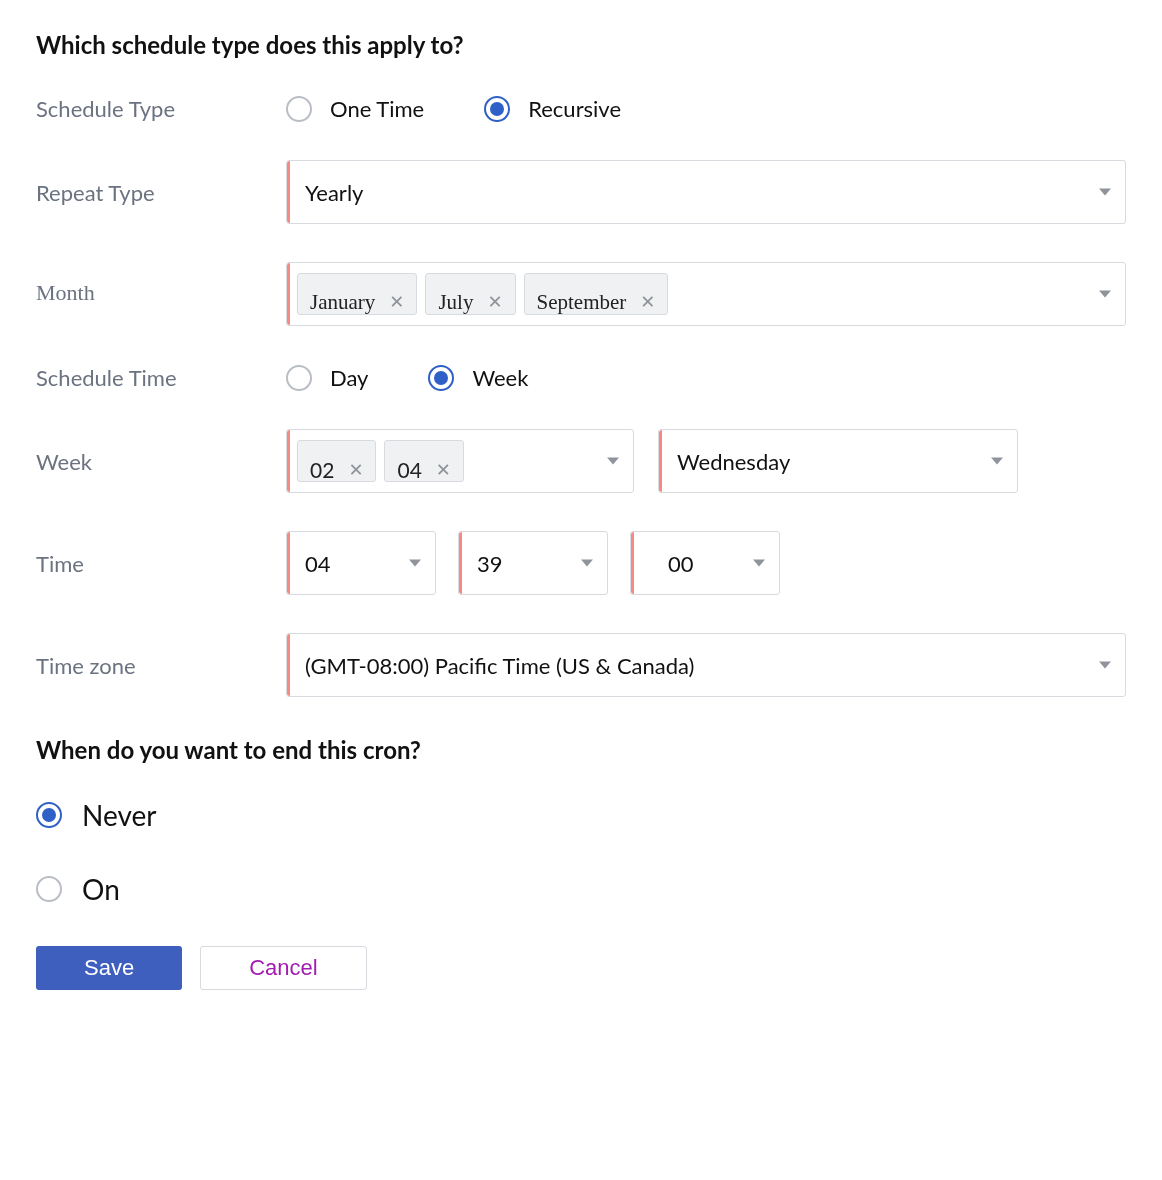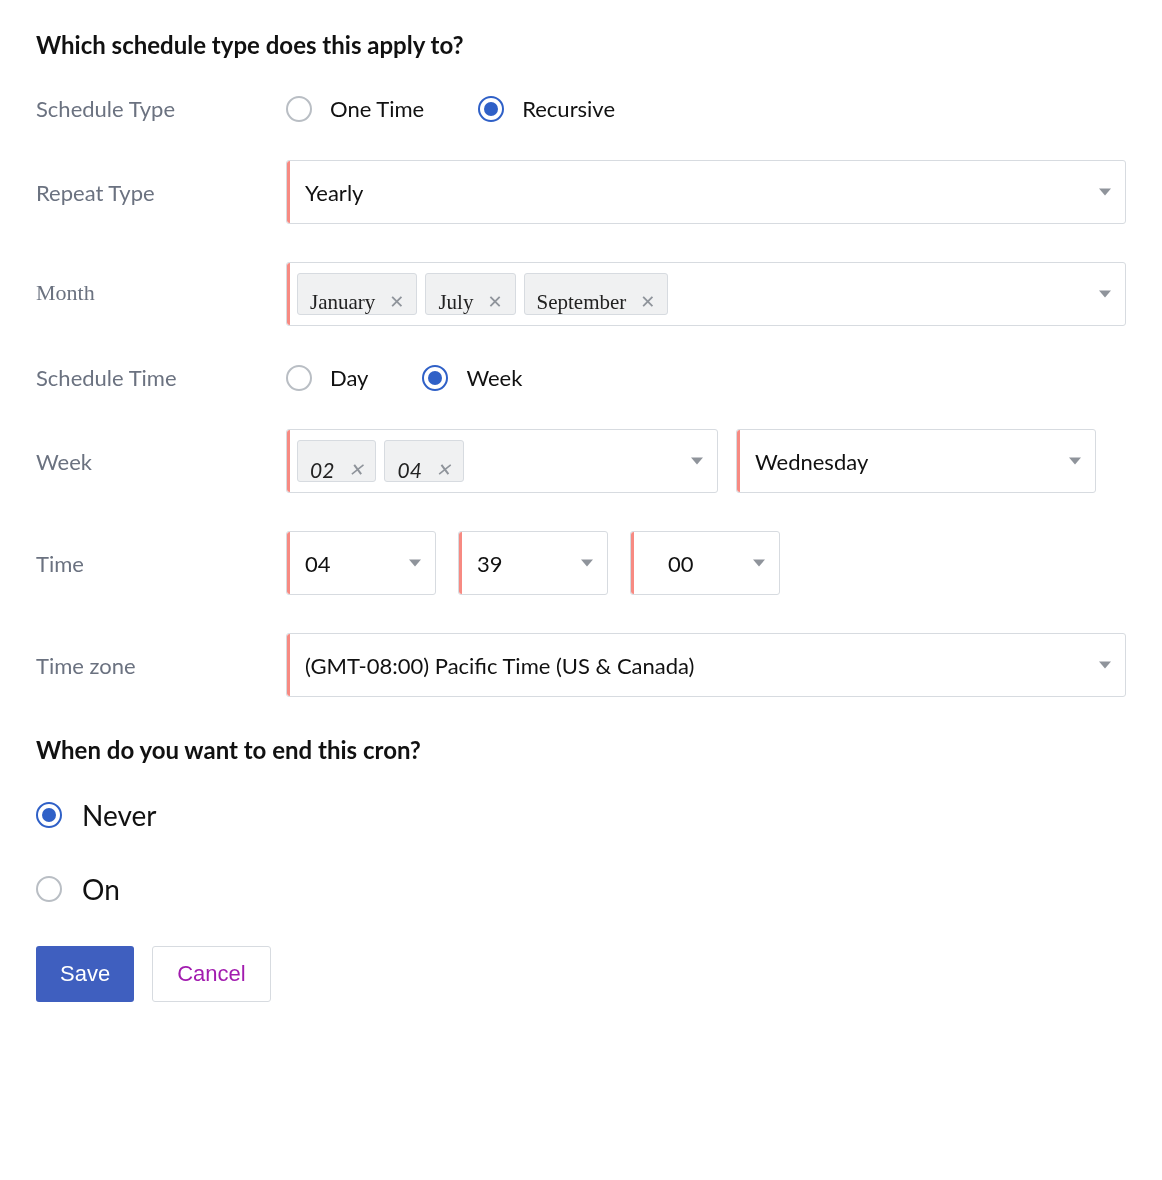--- a/index.html
+++ b/index.html
@@ -28,21 +28,21 @@
     width: 250px;
     flex-shrink: 0;
     color: #6b7280;
     font-size: 22px;
   }
   .form-control-area {
     flex: 1;
     display: flex;
     align-items: center;
     flex-wrap: wrap;
-    gap: 18px;
+    gap: 24px;
   }
 
   
   .radio {
     display: inline-flex;
     align-items: center;
     cursor: pointer;
     margin-right: 36px;
   }
   .radio-circle {
@@ -143,21 +143,21 @@
   .tag-x {
     margin-left: 10px;
     color: #8f949b;
     font-size: 18px;
     line-height: 1;
     cursor: pointer;
     padding: 2px 4px;
   }
 
   
-  .week-number-select { width: 432px; font-style: italic; }
+  .week-number-select { width: 348px; }
   .weekday-select { width: 360px; }
   .time-part { width: 150px; margin-right: 22px;}
   .time-part:last-of-type { margin-right: 0; padding-left: 37px; }
 
   
   .stack-radio {
     display: flex;
     align-items: center;
     margin-bottom: 40px;
     cursor: pointer;
@@ -165,22 +165,22 @@
   .stack-radio .radio-circle { margin-right: 20px; }
   .stack-radio .radio-label { font-size: 28px; }
 
   
   .button-row {
     display: flex;
     gap: 18px;
     margin-top: 10px;
   }
   .btn {
-    height: 56px;
-    padding: 0 24px;
+    height: 44px;
+    padding: 0 48px;
     font-size: 22px;
     border-radius: 3px;
     cursor: pointer;
     display: inline-flex;
     align-items: center;
     justify-content: center;
   }
   .btn-primary {
     background: #3f5fbf;
     color: #fff;

